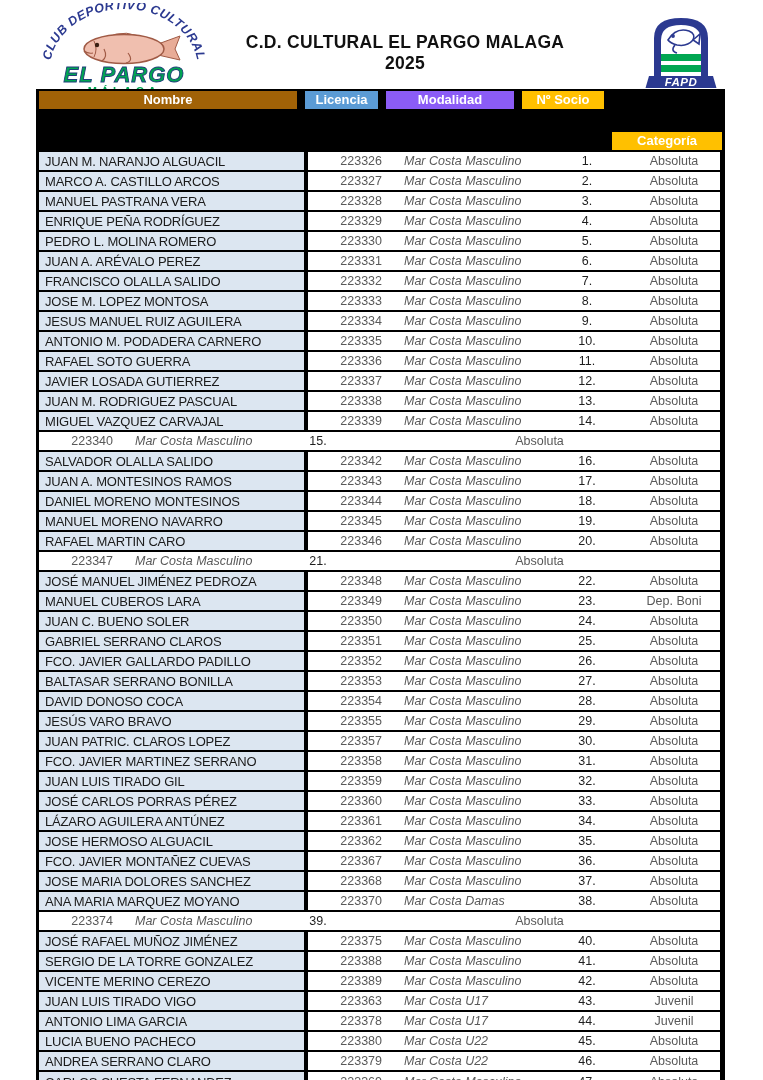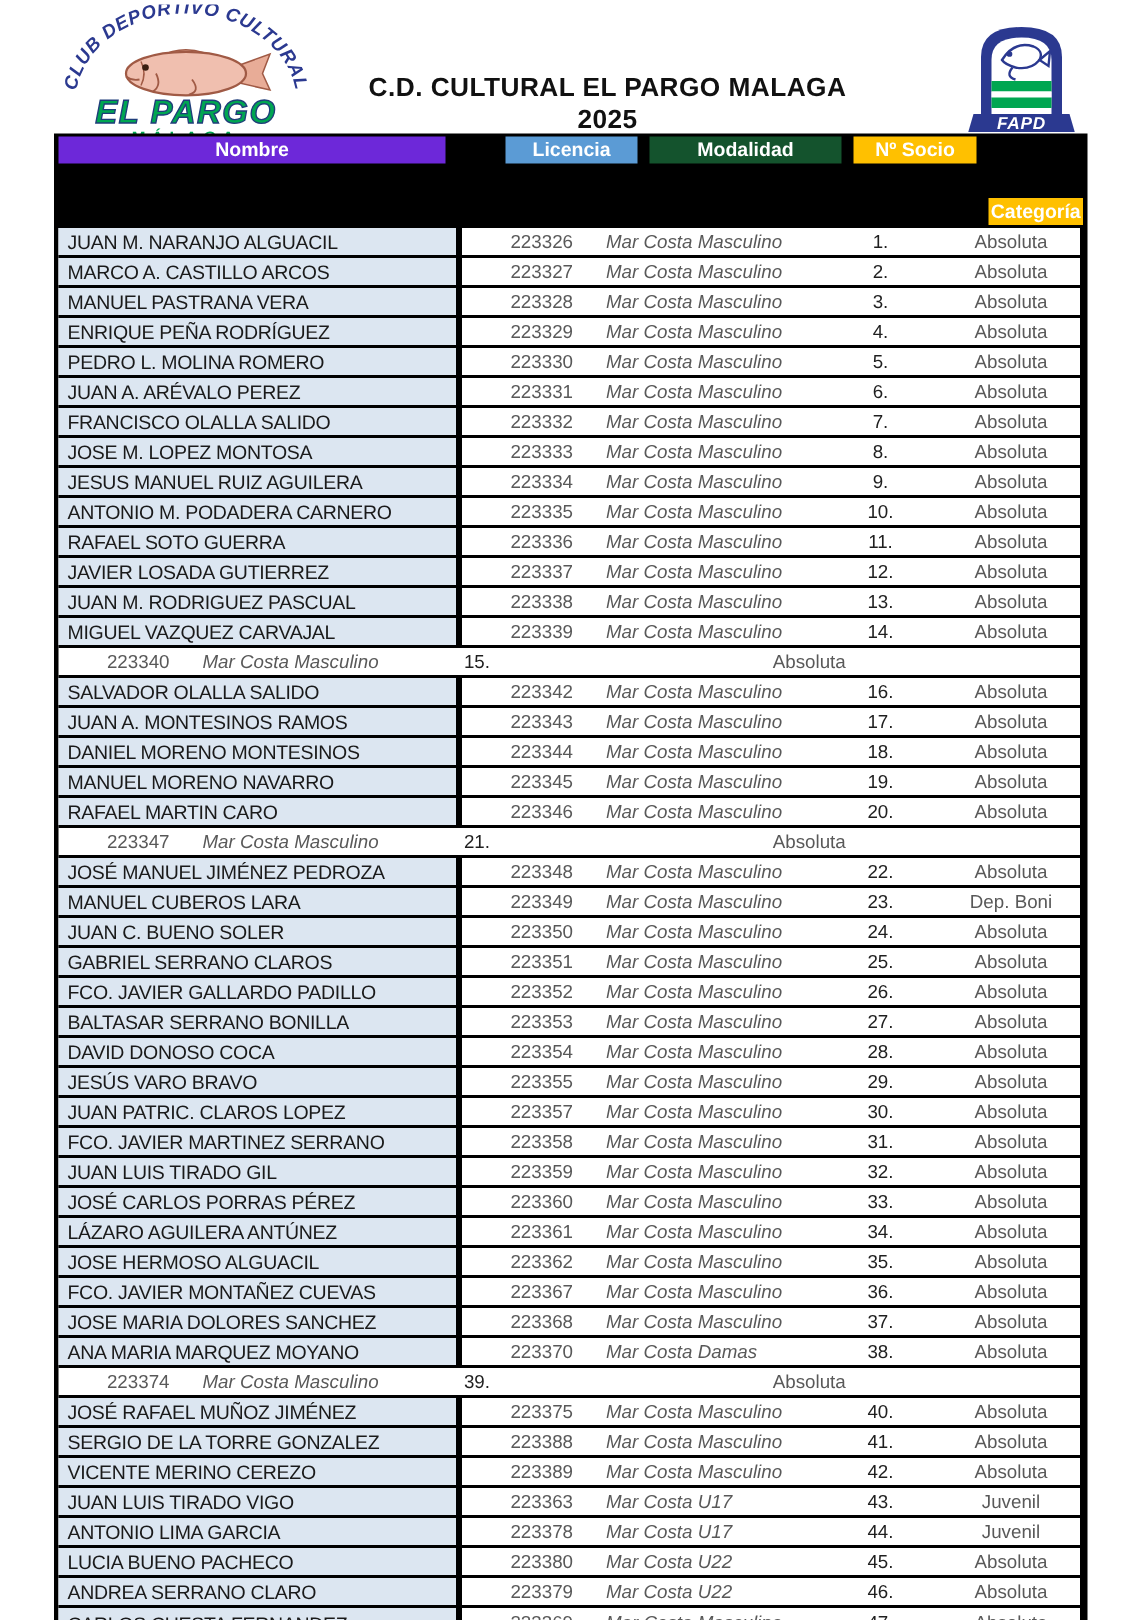--- a/index.html
+++ b/index.html
@@ -5,38 +5,38 @@
   * { margin:0; padding:0; box-sizing:border-box; }
   html,body { background:#ffffff; }
   body {
     width:763px; height:1080px; overflow:hidden;
     font-family:"Liberation Sans", sans-serif;
   }
   .page { position:relative; width:763px; height:1080px; background:#fff; }
 
   
   .doc-title {
-    position:absolute; left:215px; top:48px; width:380px;
+    position:absolute; left:215px; top:32px; width:380px;
     text-align:center; font-weight:bold; color:#111;
     font-size:17.5px; line-height:21px; letter-spacing:.3px;
   }
   .club-logo { position:absolute; left:36px; top:3px; }
   .fapd-logo { position:absolute; left:641px; top:7px; }
 
   
   .roster { position:absolute; left:36px; top:89px; width:689px; }
   .thead {
     display:flex; gap:8px; background:#000; padding:2px 3px;
   }
   .th {
     height:18px; line-height:18px; text-align:center;
     color:#fff; font-weight:bold; font-size:13px;
   }
   .th.c0 { width:258px; }
-  .th.c1 { width:88px;margin-left:32px; }
+  .th.c1 { width:73px; }
   .th.c2 { width:128px; }
   .th.c3 { width:82px; }
   .th.c4 { flex:1;margin-top:41px; }
 
   .tbody {
     border-left:3px solid #000;
     border-right:5px solid #000;
     border-bottom:3px solid #000;
   }
   .row { display:flex; height:20px; border-bottom:2px solid #000; align-items:stretch;justify-content:flex-end; }
@@ -93,23 +93,23 @@
     </g>
     <rect x="20" y="47" width="40" height="7" fill="#00A651"></rect>
     <rect x="20" y="54" width="40" height="4" fill="#ffffff"></rect>
     <rect x="20" y="58" width="40" height="7" fill="#00A651"></rect>
     <path d="M8,69 L72,69 L75.5,81 L4.5,81 Z" fill="#2B3990"></path>
     <text x="40" y="79" text-anchor="middle" font-size="11.5" font-weight="bold" font-style="italic" fill="#ffffff" letter-spacing="0.5">FAPD</text>
   </svg>
 
   <div class="roster">
     <div class="thead">
-      <div class="th c0" style="background-color: #6d28d9;">Nombre</div>
+      <div class="th c0" style="background-color: #a16207;">Nombre</div>
       <div class="th c1" style="background-color: rgb(91, 155, 213);">Licencia</div>
-      <div class="th c2" style="background-color: #14532d;">Modalidad</div>
+      <div class="th c2" style="background-color: #8b5cf6;">Modalidad</div>
       <div class="th c3" style="background-color: rgb(255, 192, 0);">Nº Socio</div>
       <div class="th c4" style="background-color: rgb(255, 192, 0);">Categoría</div>
     </div>
     <div class="tbody">
   <div class="row">
     <div class="cell name">JUAN M. NARANJO ALGUACIL</div>
     <div class="cell lic">223326</div>
     <div class="cell mod">Mar Costa Masculino</div>
     <div class="cell socio">1.</div>
     <div class="cell cat">Absoluta</div>

